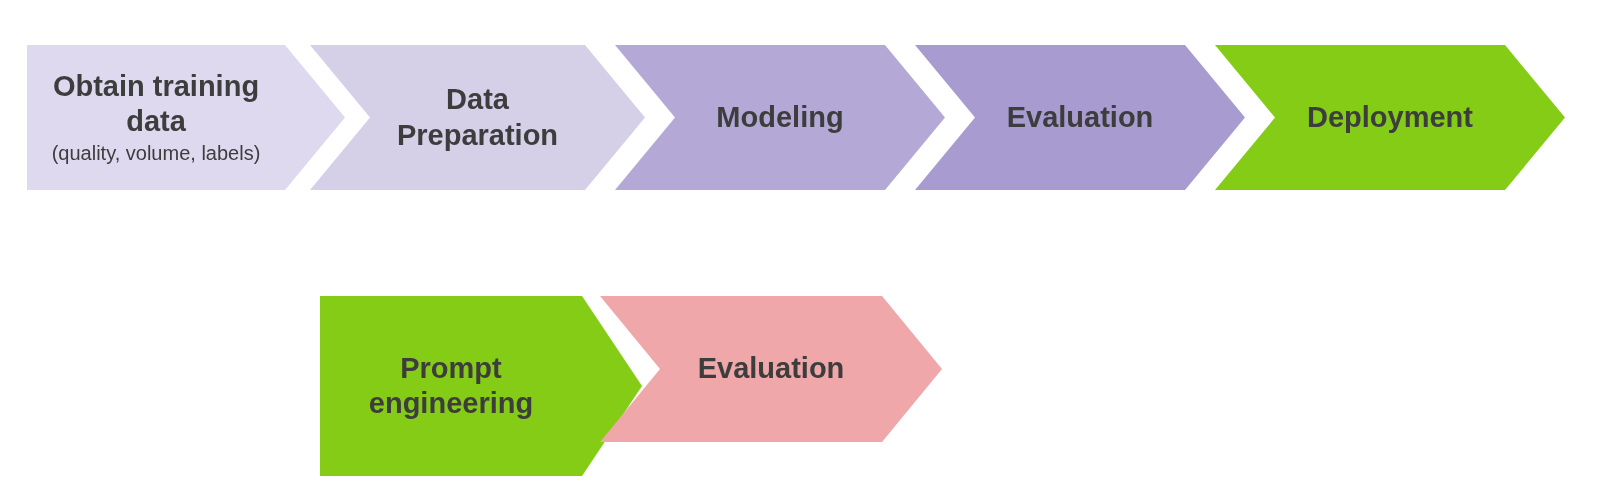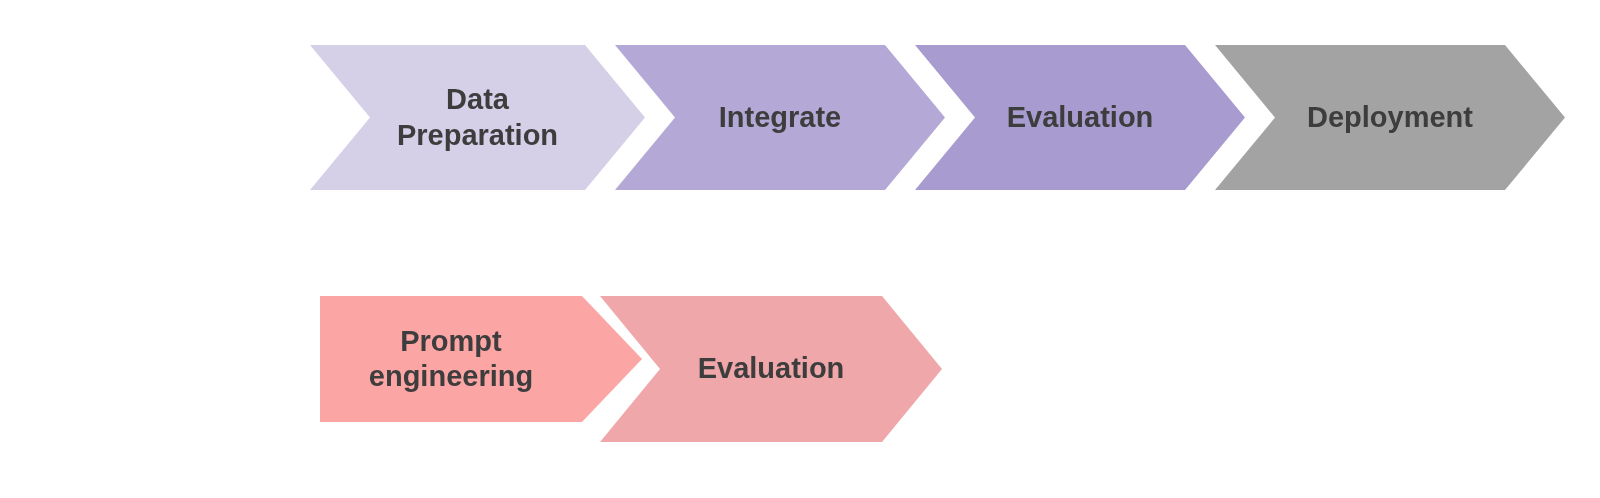--- a/index.html
+++ b/index.html
@@ -46,47 +46,54 @@
     line-height: 1.25;
     margin-top: 2px;
   }
   .step-sublabel:empty { display: none; }
 </style>
 </head>
 <body>
 
 <div class="canvas">
 
+  <div class="chevron" style="left: 27px; top: 45px; width: 318px; background: rgb(222, 217, 238);">
+    <div class="label-wrap">
+      <div class="step-label">Obtain training
+data</div>
+      <div class="step-sublabel">(quality, volume, labels)</div>
+    </div>
+  </div>
 
   <div class="chevron notch" style="left: 310px; top: 45px; width: 335px; background: rgb(213, 207, 232);">
     <div class="label-wrap">
       <div class="step-label">Data
 Preparation</div>
     </div>
   </div>
 
   <div class="chevron notch" style="left: 615px; top: 45px; width: 330px; background: rgb(180, 169, 214);">
     <div class="label-wrap">
-      <div class="step-label">Integrate</div>
+      <div class="step-label">Modeling</div>
     </div>
   </div>
 
   <div class="chevron notch" style="left: 915px; top: 45px; width: 330px; background: rgb(168, 155, 207);">
     <div class="label-wrap">
       <div class="step-label">Evaluation</div>
     </div>
   </div>
 
-  <div class="chevron notch" style="left: 1215px; top: 45px; width: 350px; background: #a3a3a3;">
+  <div class="chevron notch" style="left: 1215px; top: 45px; width: 350px; background: #84cc16;">
     <div class="label-wrap">
       <div class="step-label">Deployment</div>
     </div>
   </div>
 
-  <div class="chevron" style="left: 320px; top: 296px; width: 322px; height: 126px; background: #fca5a5;">
+  <div class="chevron" style="left: 320px; top: 296px; width: 322px; height: 180px; background: #84cc16;">
     <div class="label-wrap">
       <div class="step-label">Prompt
 engineering</div>
     </div>
   </div>
 
   <div class="chevron notch" style="left: 600px; top: 296px; width: 342px; height: 146px; background: rgb(239, 167, 169);">
     <div class="label-wrap">
       <div class="step-label">Evaluation</div>
     </div>

